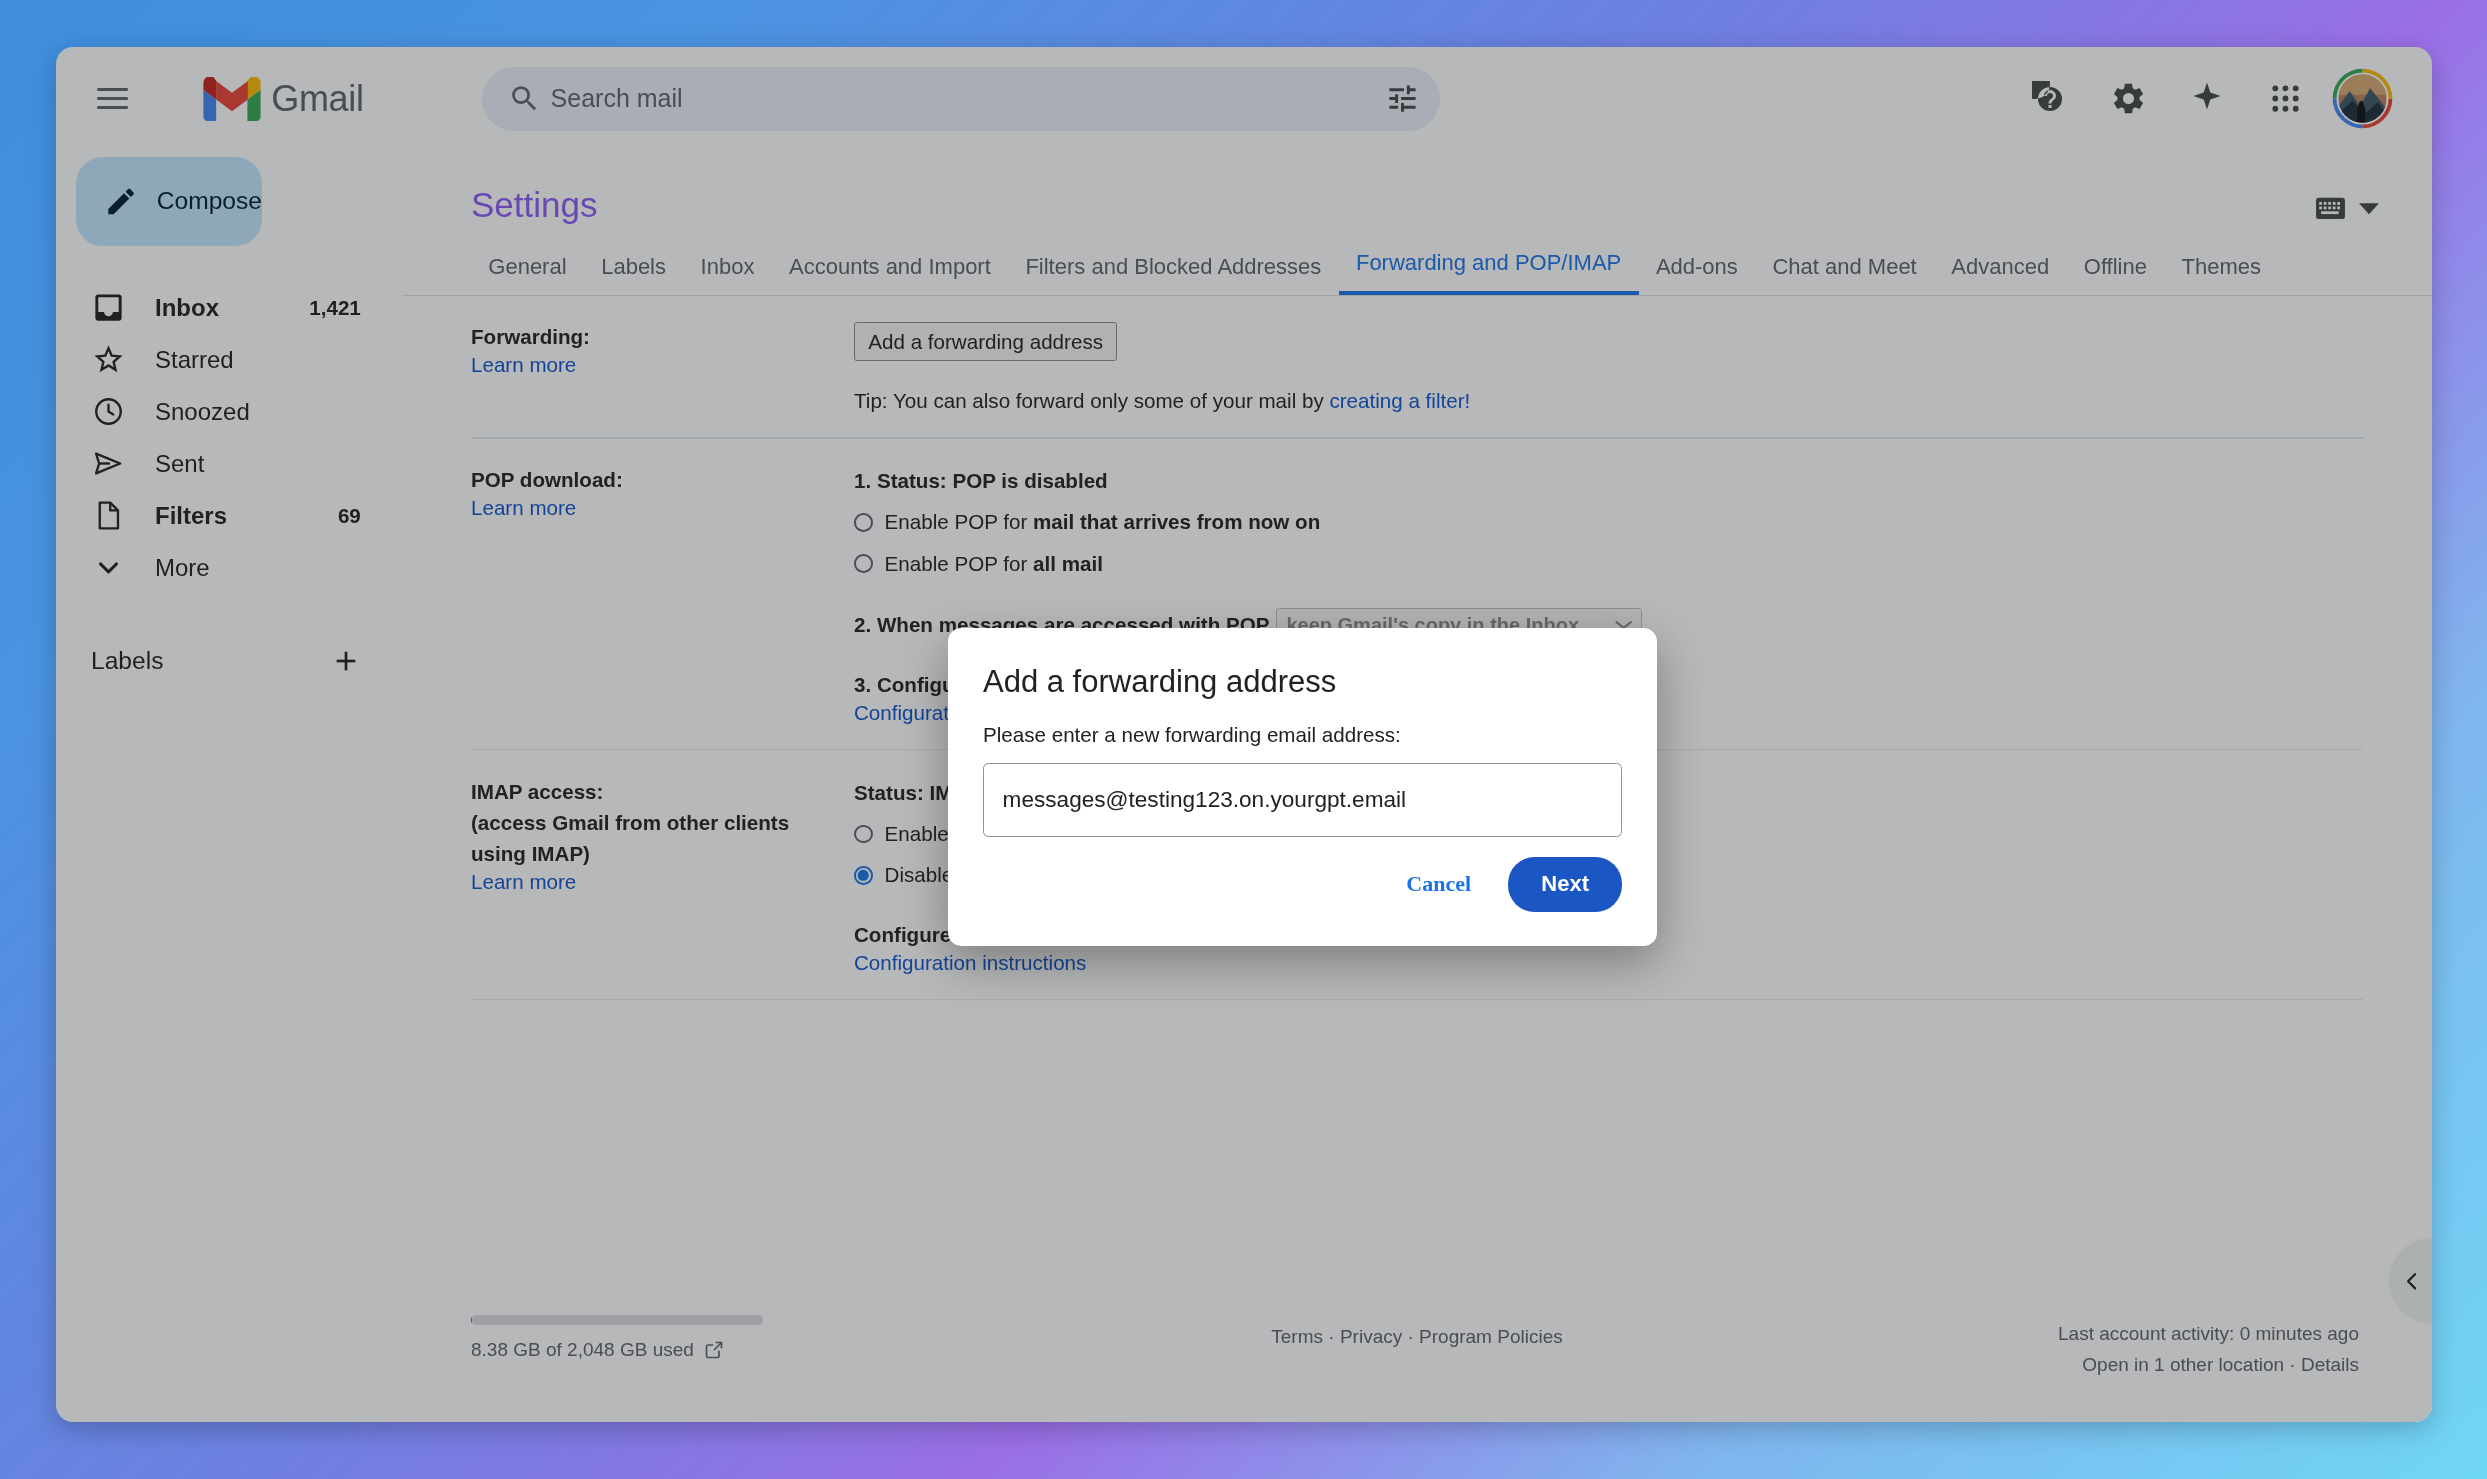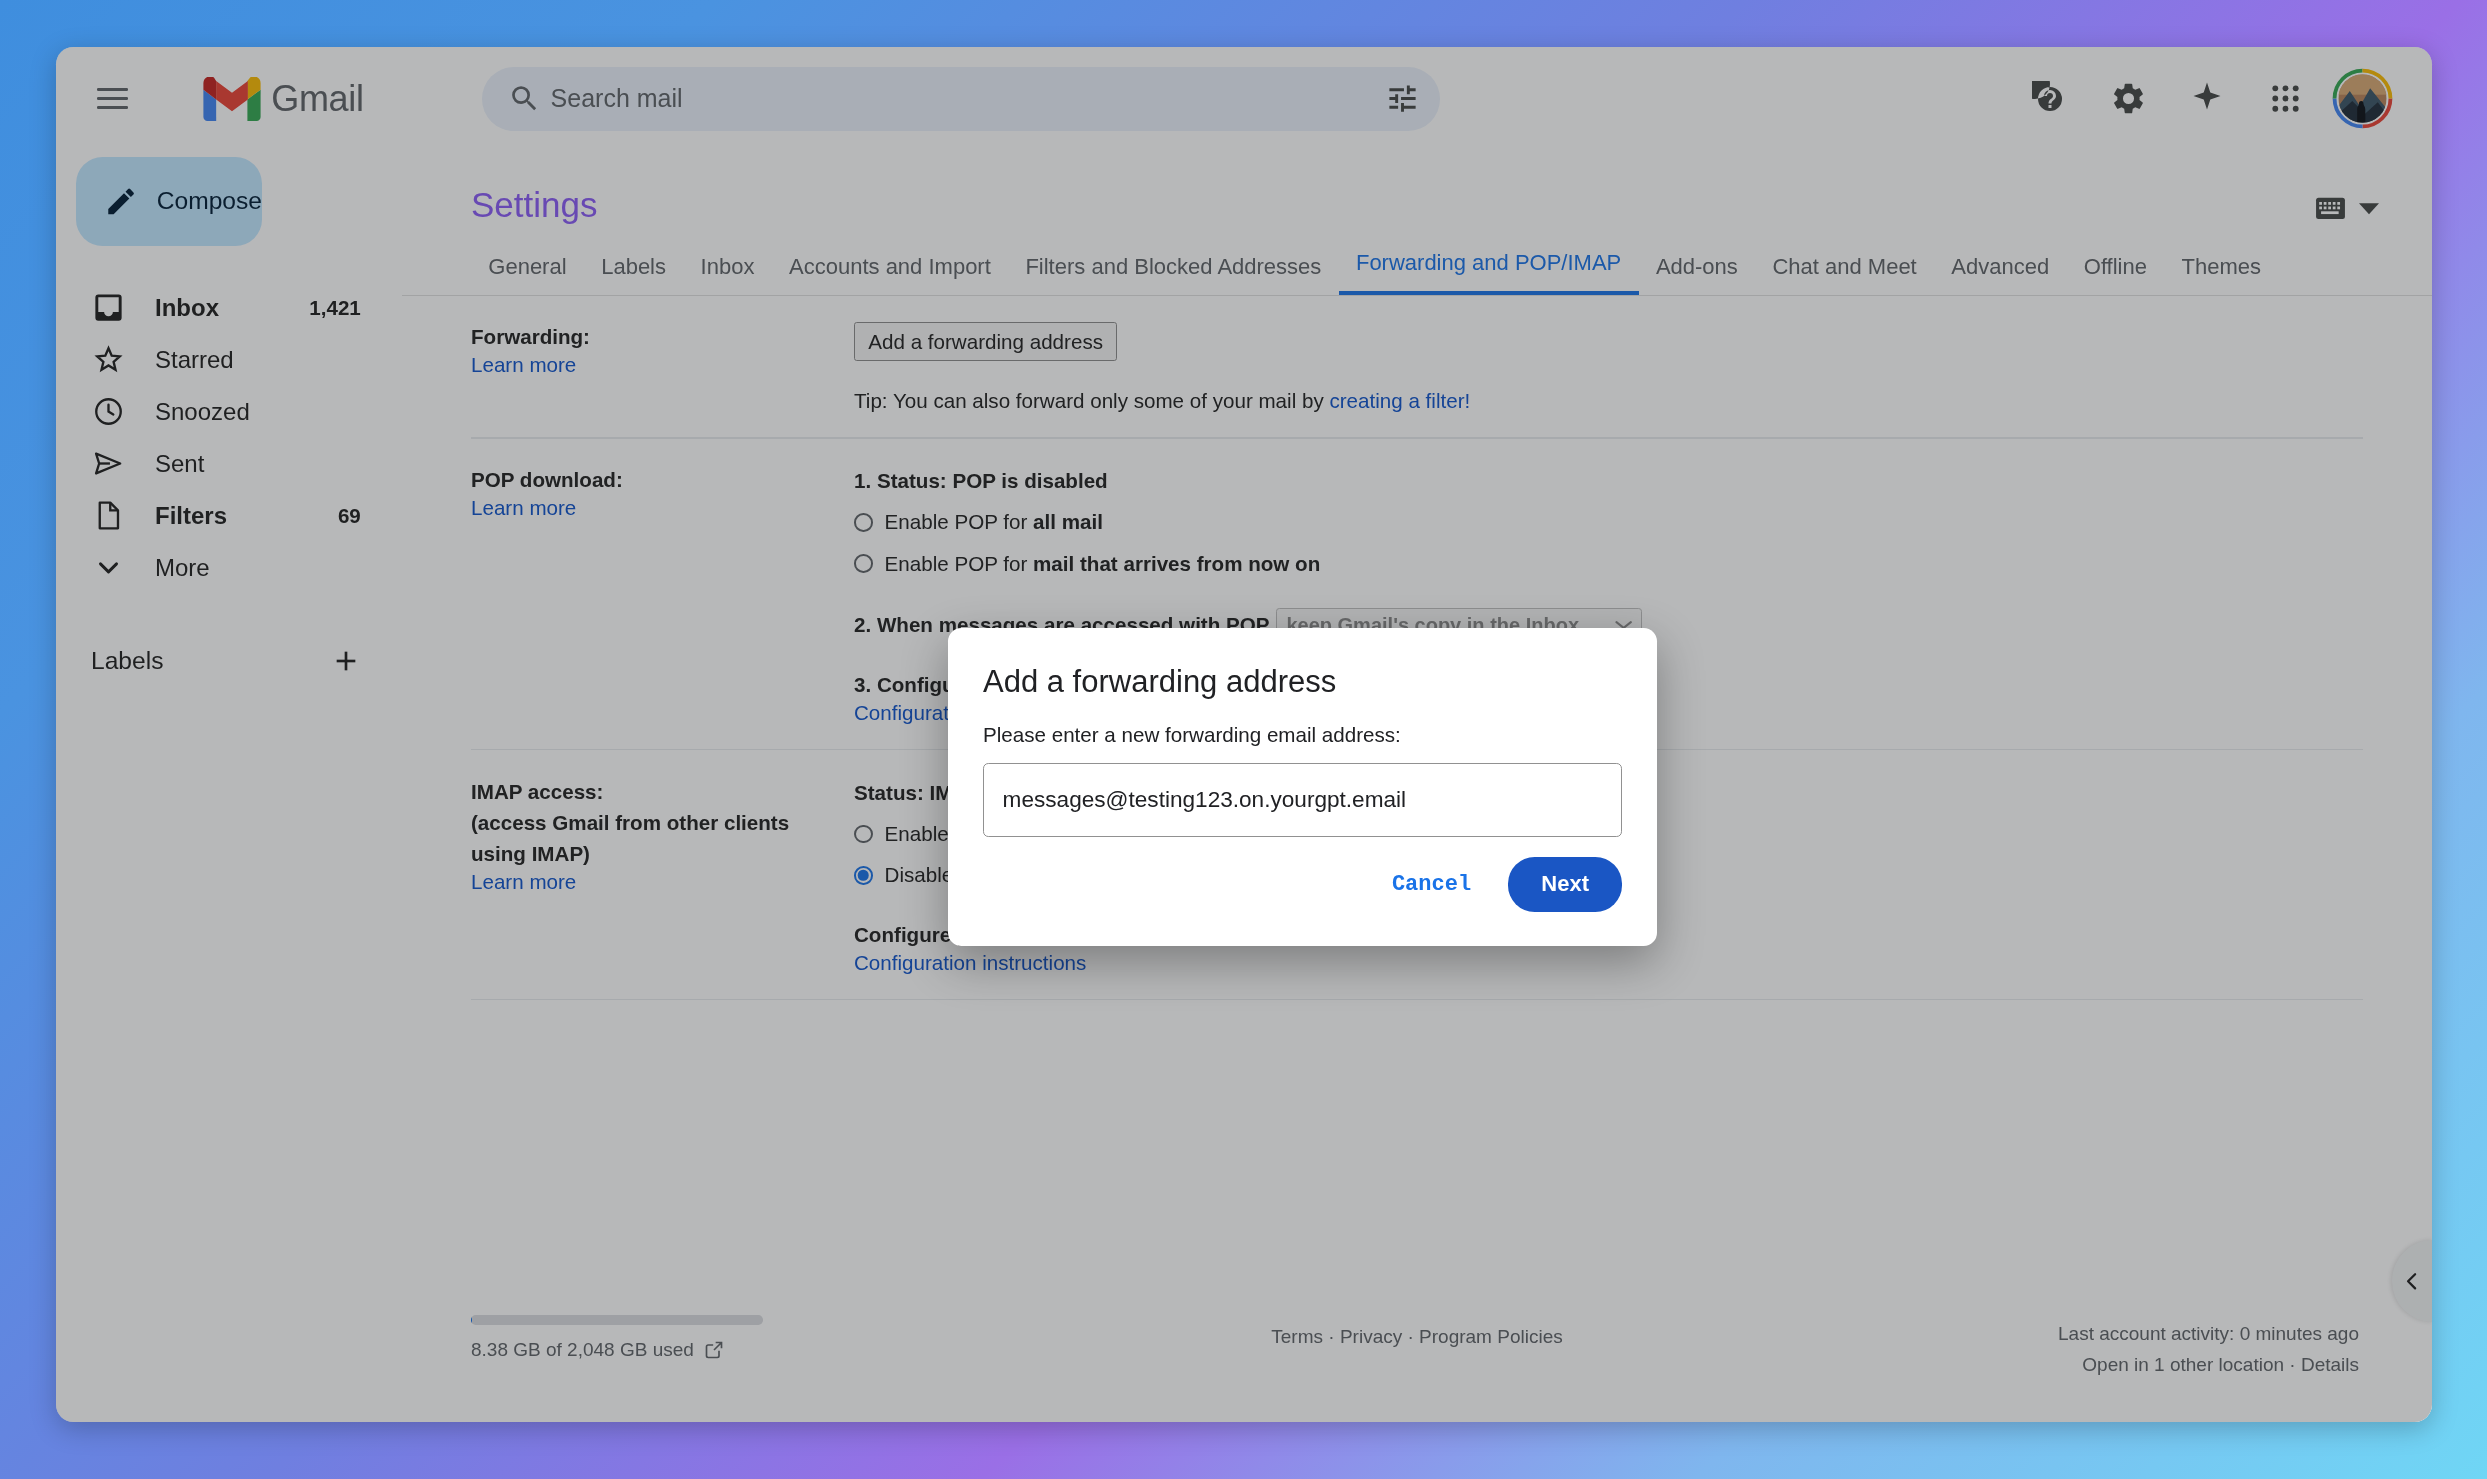--- a/index.html
+++ b/index.html
@@ -289,21 +289,21 @@
     outline: none;
     background: #fff;
   }
   #modal-actions {
     margin-top: 20px;
     display: flex; align-items: center; justify-content: flex-end;
     gap: 18.6px;
   }
   #cancel-btn {
     background: none; border: none;
-    font-family: Liberation Mono, monospace;
+    font-family: Liberation Serif, serif;
     font-size: 22px; font-weight: 700;
     color: #1a73e8; cursor: pointer;
     padding: 13.3px 18.6px; border-radius: 26.6px;
   }
   #next-btn {
     background: #1a56c4; border: none;
     font-family: "Liberation Sans", sans-serif;
     font-size: 22px; font-weight: 700;
     color: #fff; cursor: pointer;
     padding: 14.6px 33px; border-radius: 26.6px;
@@ -532,26 +532,26 @@
           <div class="s-title">POP download:</div>
           <a class="link">Learn more</a>
         </div>
         <div class="scol-right">
           <div class="line b">
             <span>1. Status: </span><span>POP is disabled</span>
           </div>
 
           <div class="radio-line">
             <span class="radio"></span>
-            <span class="line"><span>Enable POP for </span><span class="b">all mail</span></span>
+            <span class="line"><span>Enable POP for </span><span class="b">mail that arrives from now on</span></span>
           </div>
 
           <div class="radio-line">
             <span class="radio"></span>
-            <span class="line"><span>Enable POP for </span><span class="b">mail that arrives from now on</span></span>
+            <span class="line"><span>Enable POP for </span><span class="b">all mail</span></span>
           </div>
 
           <div class="line b" style="margin-top:28px;display:flex;align-items:center;">
             <span>2. When messages are accessed with POP</span>
             <span class="select">
               <span class="sel-val">keep Gmail's copy in the Inbox</span>
               <svg width="17.3" height="12" viewBox="0 0 12 8">
                 <path fill="none" stroke="#8a8a8a" stroke-width="1.4" stroke-linecap="round" d="M1 2l5 4 5-4"></path>
               </svg>
             </span>

